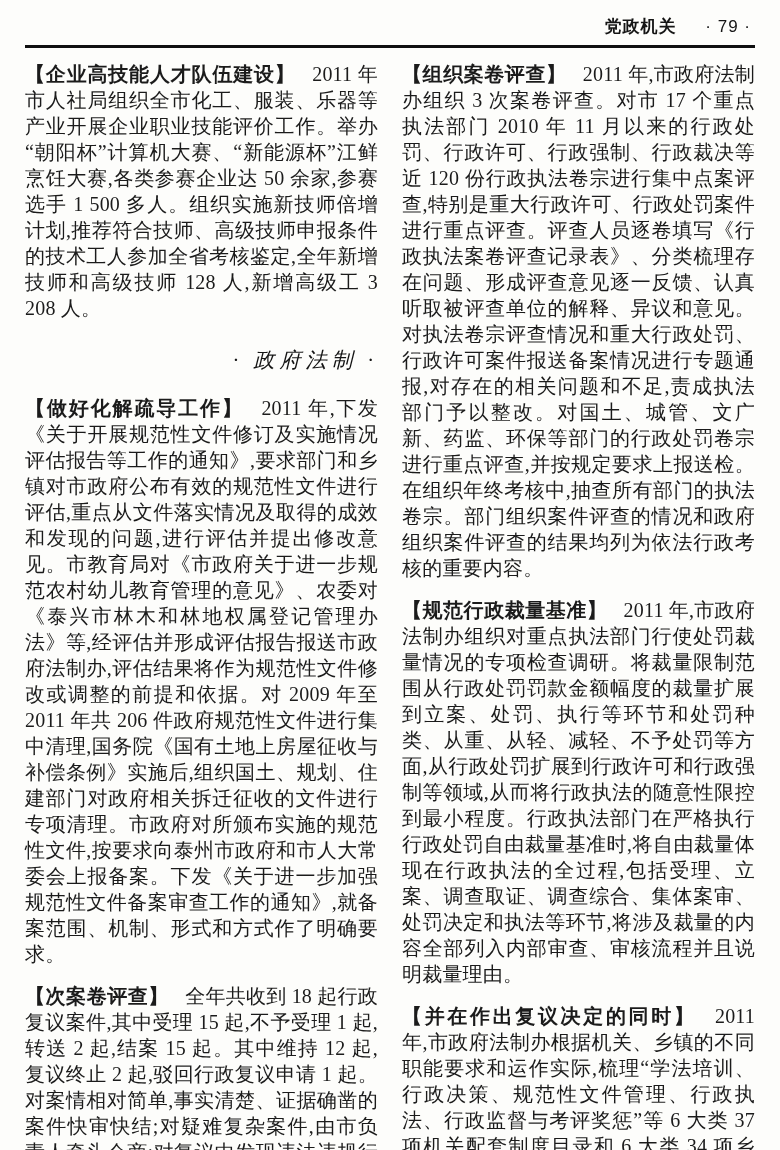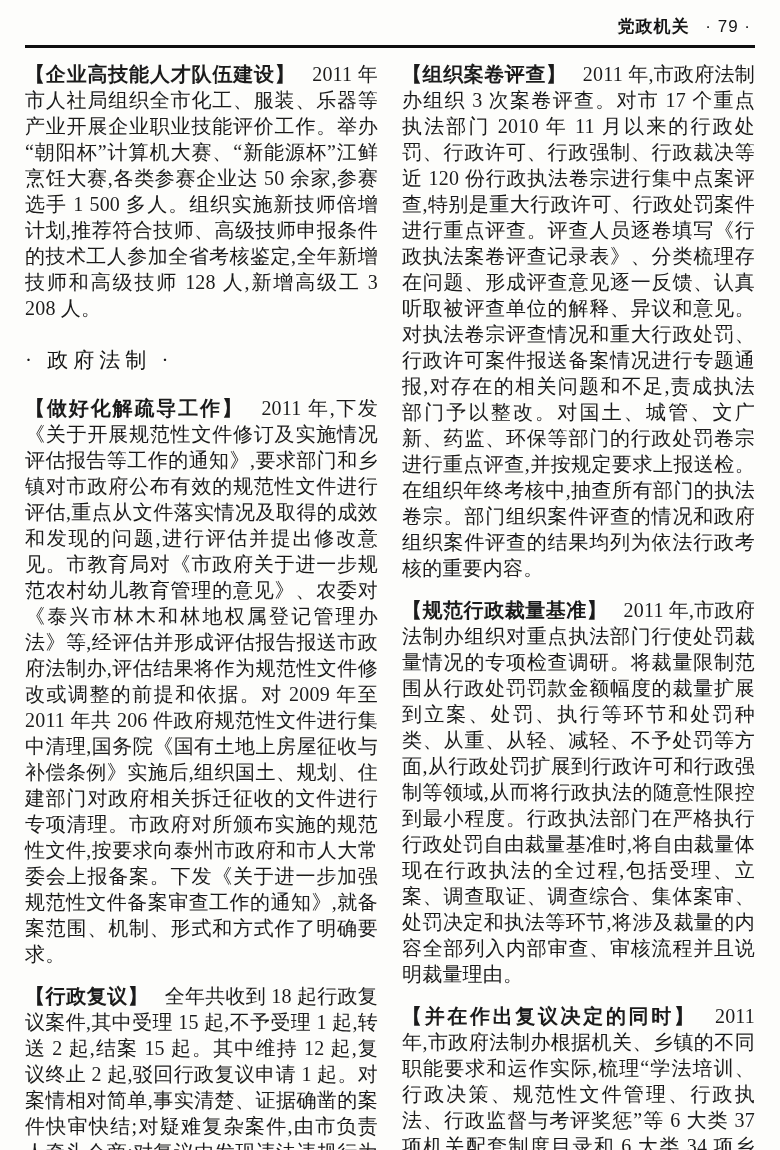--- a/index.html
+++ b/index.html
@@ -23,21 +23,21 @@
     font-family: "Liberation Sans", sans-serif;
     font-size: 17px;
     color: #151515;
     padding-right: 4px;
     letter-spacing: 1px;
     line-height: 30px;
     height: 30px;
   }
   .running-head .sect {
     font-weight: 600;
-    margin-right: 10px;
+    margin-right: 23px;
   }
   .head-rule {
     height: 3px;
     background: #101010;
     margin-top: 3px;
   }
   .columns {
     display: flex;
     gap: 24px;
     margin-top: 13px;
@@ -58,24 +58,25 @@
     font-weight: bold;
     letter-spacing: 0.5px;
     margin-right: 0.55em;
   }
   .entry .sig {
     float: right;
     letter-spacing: 1px;
   }
   .section-title {
     font-family: "Liberation Serif", serif;
+    font-style: italic;
     font-weight: normal;
     font-size: 21px;
     letter-spacing: 5px;
-    text-align: left;
+    text-align: right;
     margin: 25px 0 21px 0;
     color: #141414;
   }
 </style>
 </head>
 <body>
 
 <div class="page">
 
   <div class="running-head">
@@ -95,21 +96,21 @@
 
 
       <h2 class="section-title">· 政府法制 ·</h2>
 
       <p class="entry">
         <span class="head">【做好化解疏导工作】</span>
         <span class="body">2011 年,下发《关于开展规范性文件修订及实施情况评估报告等工作的通知》,要求部门和乡镇对市政府公布有效的规范性文件进行评估,重点从文件落实情况及取得的成效和发现的问题,进行评估并提出修改意见。市教育局对《市政府关于进一步规范农村幼儿教育管理的意见》、农委对《泰兴市林木和林地权属登记管理办法》等,经评估并形成评估报告报送市政府法制办,评估结果将作为规范性文件修改或调整的前提和依据。对 2009 年至 2011 年共 206 件政府规范性文件进行集中清理,国务院《国有土地上房屋征收与补偿条例》实施后,组织国土、规划、住建部门对政府相关拆迁征收的文件进行专项清理。市政府对所颁布实施的规范性文件,按要求向泰州市政府和市人大常委会上报备案。下发《关于进一步加强规范性文件备案审查工作的通知》,就备案范围、机制、形式和方式作了明确要求。</span>
       </p>
 
       <p class="entry">
-        <span class="head">【行政复议】</span>
+        <span class="head">【次案卷评查】</span>
         <span class="body">全年共收到 18 起行政复议案件,其中受理 15 起,不予受理 1 起,转送 2 起,结案 15 起。其中维持 12 起,复议终止 2 起,驳回行政复议申请 1 起。对案情相对简单,事实清楚、证据确凿的案件快审快结;对疑难复杂案件,由市负责人牵头会商;对复议中发现违法违规行为的,发出行政复议意见书,提出完善制度和改进行政执法的建议,督促其限期自行纠正;对在复议中发现申请人情绪对立,诉求事项没有妥善解决的情况,本着“定纷止争、案结事了”的复议工作宗旨,做好化解疏导工作,并在作出复议决定的同时,下发行政复议意见书,要求行政机关做好矛盾钝化工作,并在规定的期限内反馈矛盾化解情况。</span>
       </p>
 
     </div>
 
     <div class="col">
 
       <p class="entry">
         <span class="head">【组织案卷评查】</span>
         <span class="body">2011 年,市政府法制办组织 3 次案卷评查。对市 17 个重点执法部门 2010 年 11 月以来的行政处罚、行政许可、行政强制、行政裁决等近 120 份行政执法卷宗进行集中点案评查,特别是重大行政许可、行政处罚案件进行重点评查。评查人员逐卷填写《行政执法案卷评查记录表》、分类梳理存在问题、形成评查意见逐一反馈、认真听取被评查单位的解释、异议和意见。对执法卷宗评查情况和重大行政处罚、行政许可案件报送备案情况进行专题通报,对存在的相关问题和不足,责成执法部门予以整改。对国土、城管、文广新、药监、环保等部门的行政处罚卷宗进行重点评查,并按规定要求上报送检。在组织年终考核中,抽查所有部门的执法卷宗。部门组织案件评查的情况和政府组织案件评查的结果均列为依法行政考核的重要内容。</span>

